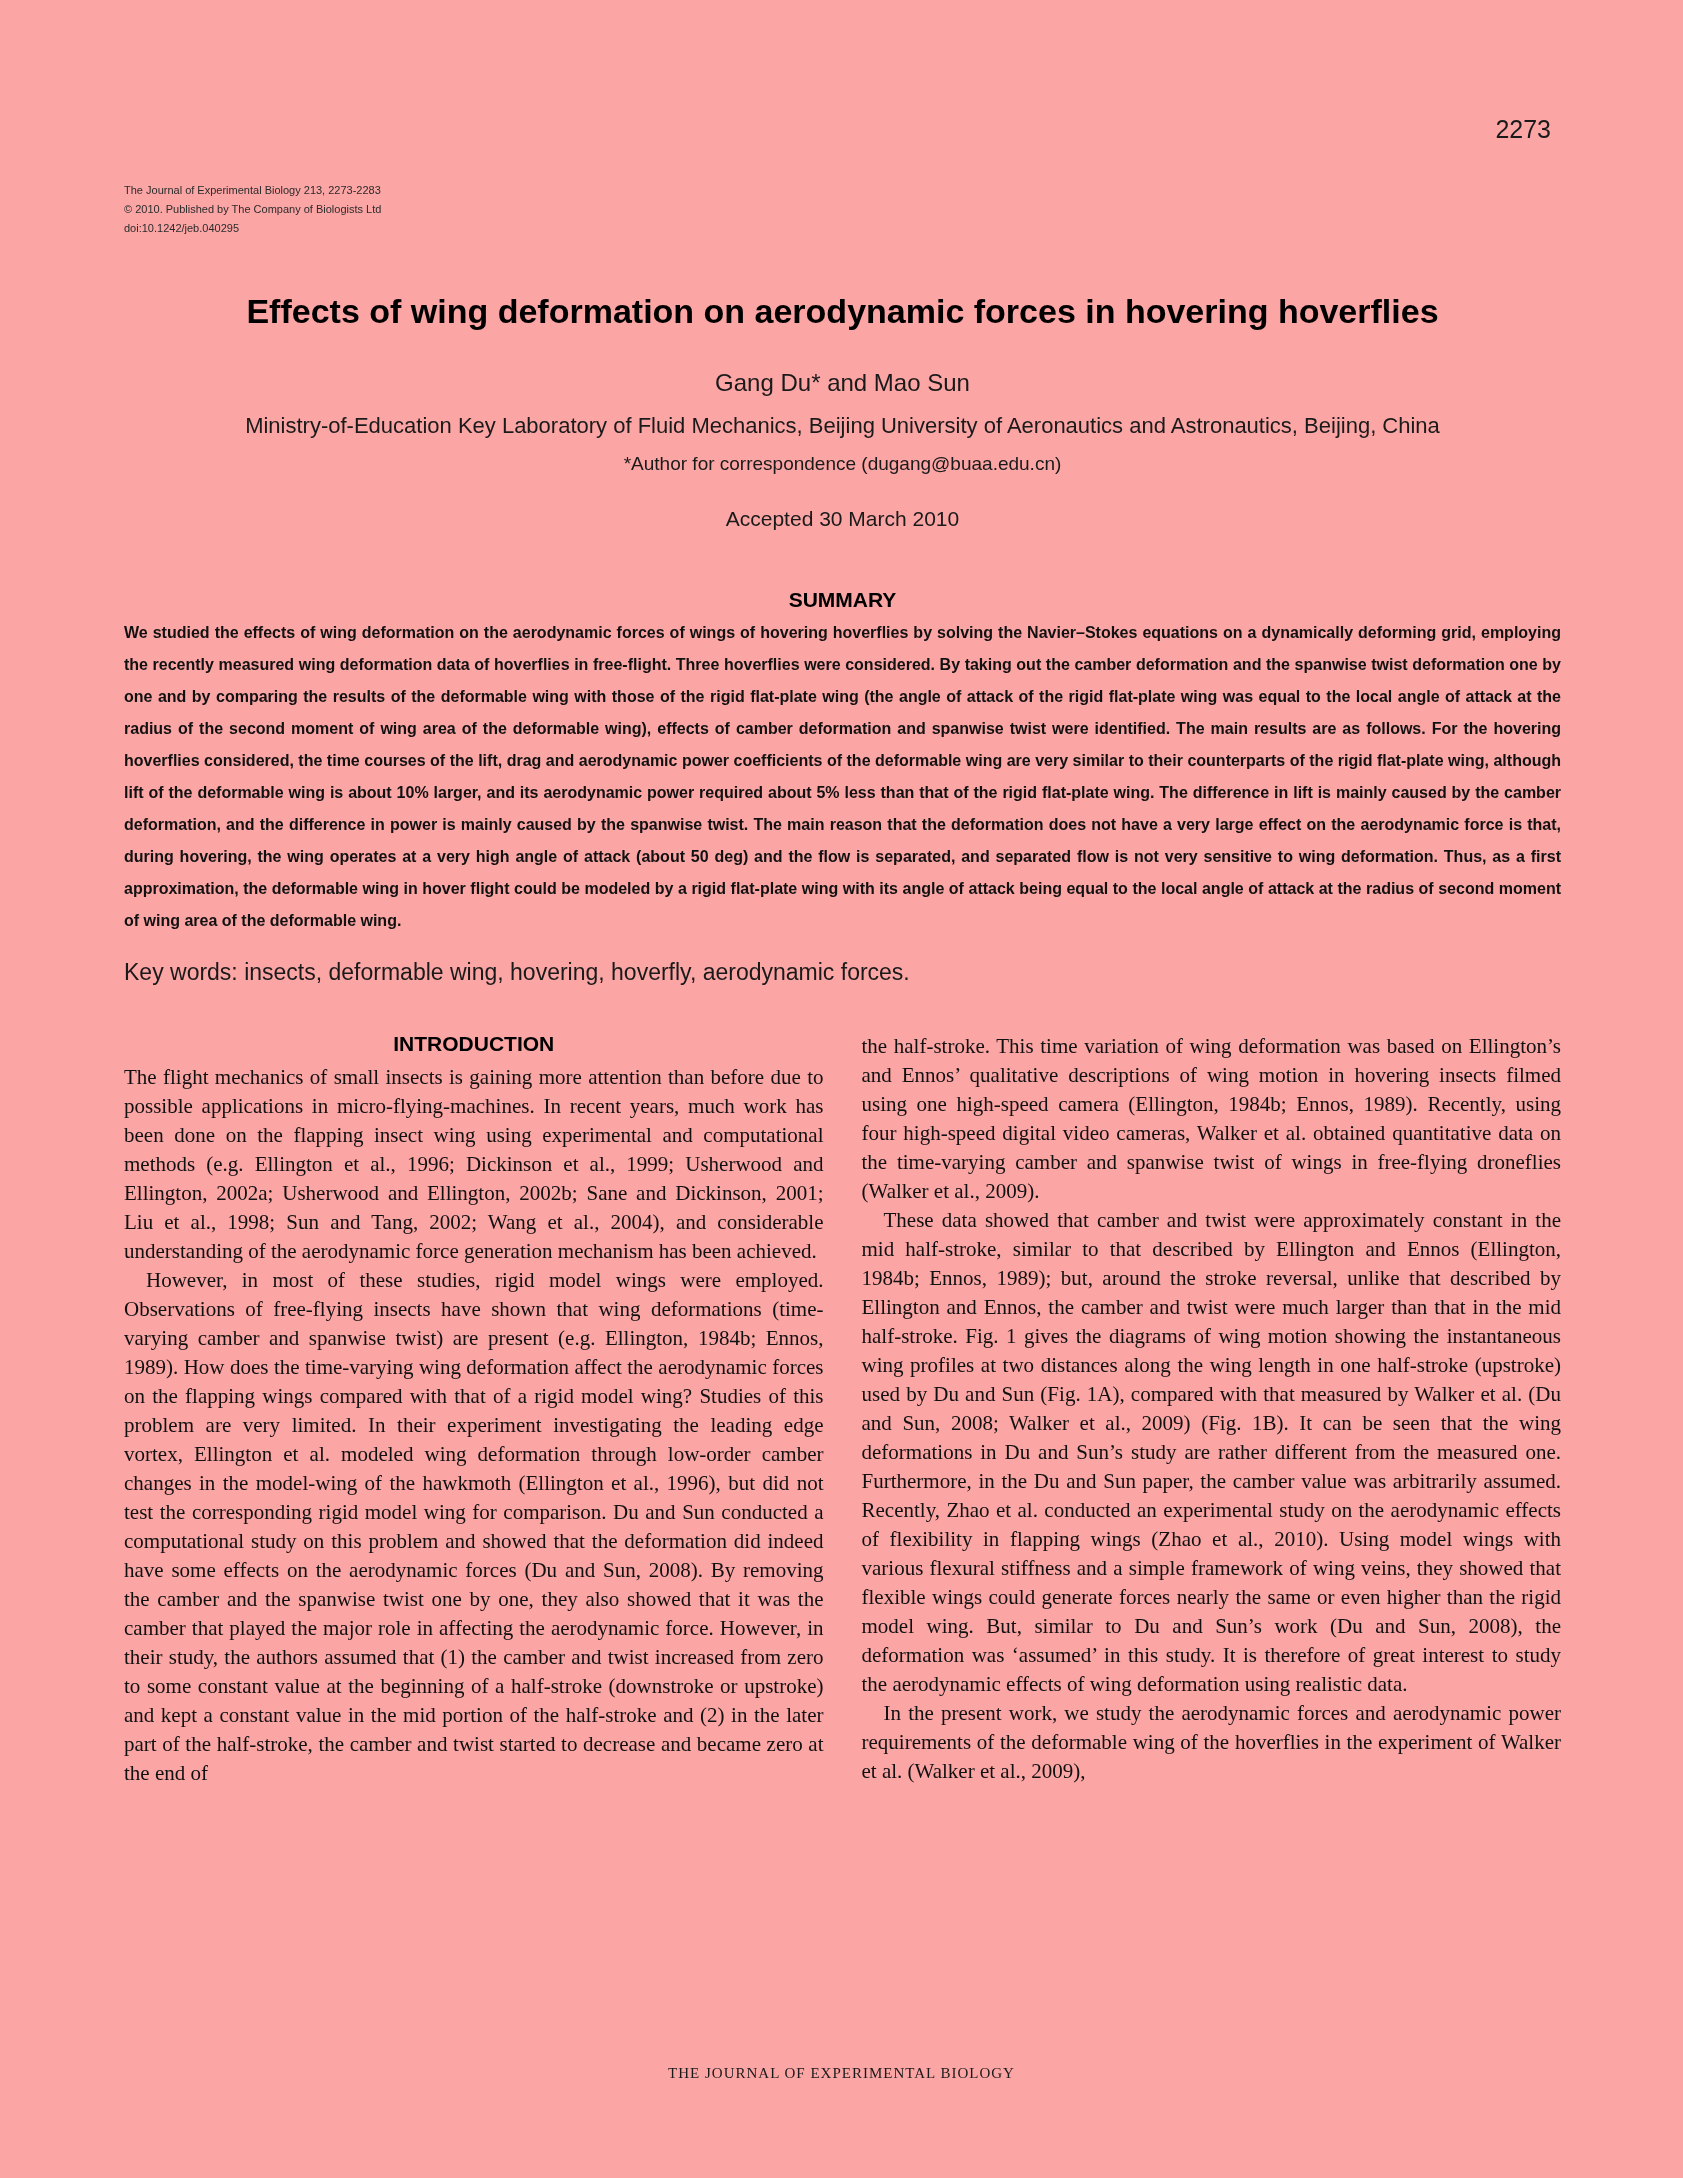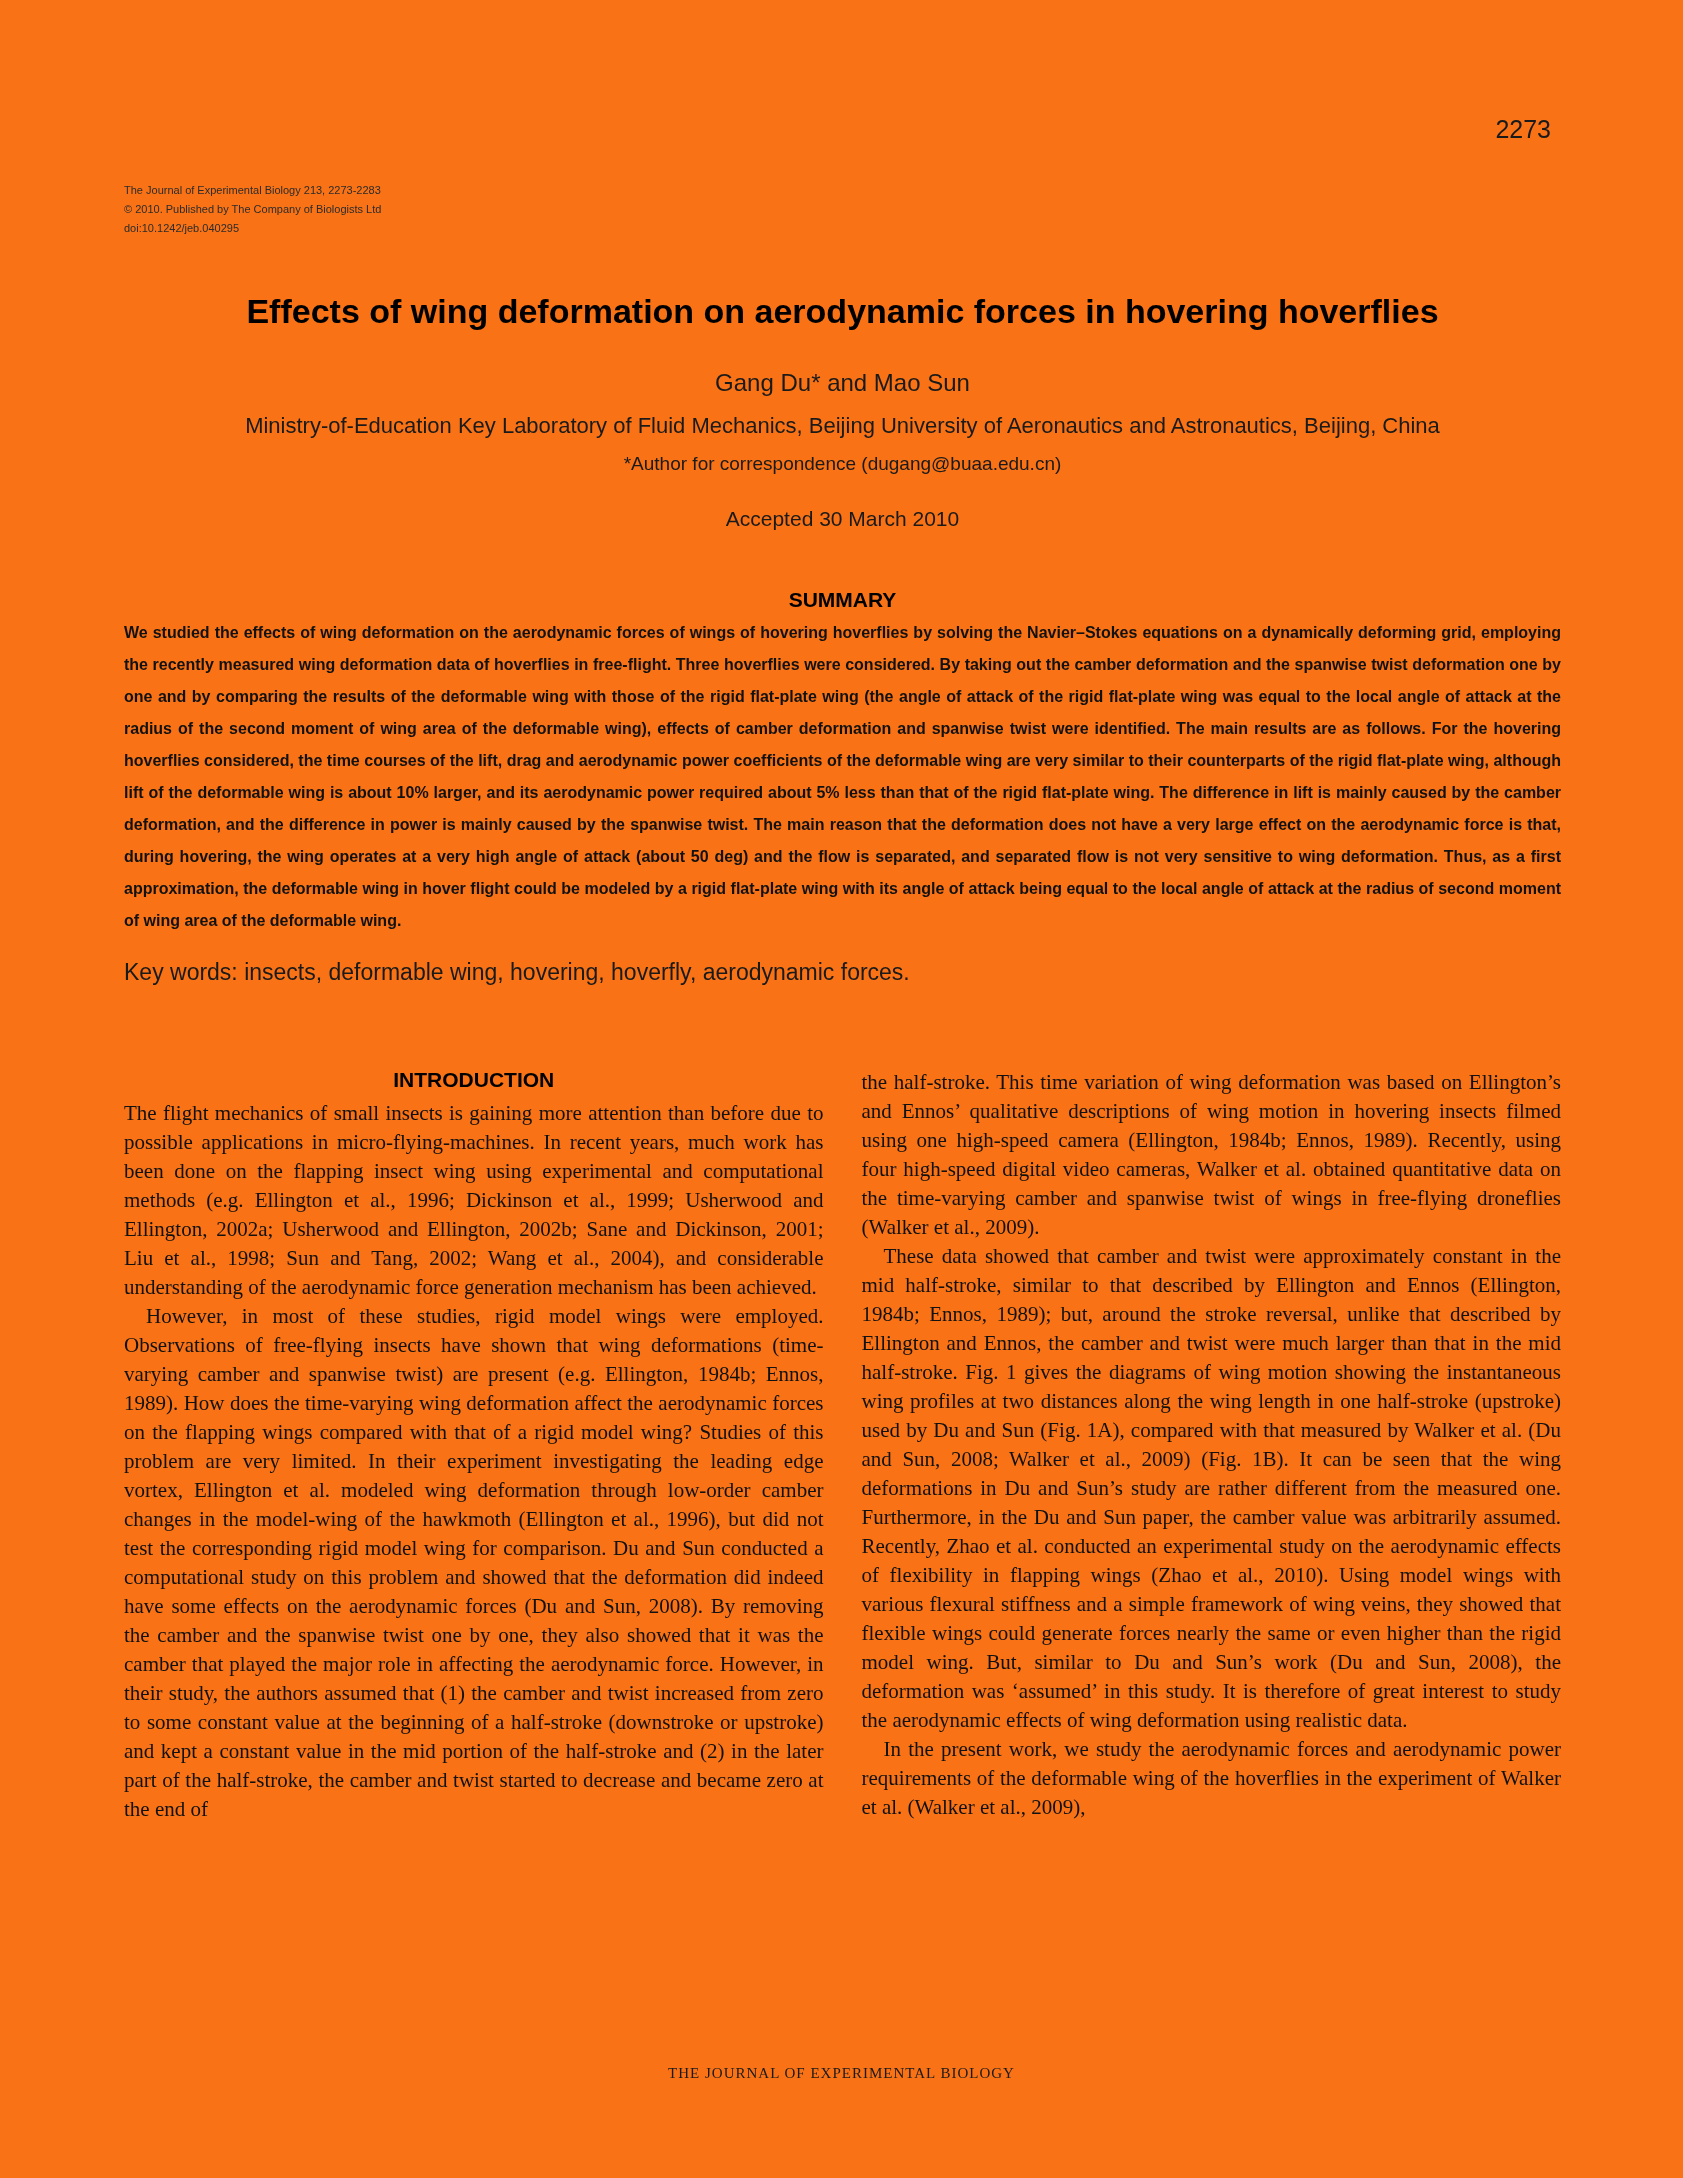--- a/index.html
+++ b/index.html
@@ -1,21 +1,21 @@
 <!DOCTYPE html>
 <html><head>
 <meta charset="utf-8">
 <style>
   * { margin: 0; padding: 0; box-sizing: border-box; }
   html, body { background: #ffffff; }
   .page {
     position: relative;
     width: 1683px;
     height: 2178px;
-    background: #f97316;
+    background: #fca5a5;
     color: #111;
     overflow: hidden;
   }
   .content {
     padding: 0 122px 0 124px;
   }
   .page-number {
     position: absolute;
     top: 115px;
     right: 132px;
@@ -88,21 +88,21 @@
     font-family: "Liberation Sans", sans-serif;
     font-size: 23px;
     color: #1a1a1a;
   }
   .columns {
     margin-top: 46px;
     display: flex;
     gap: 38px;
     align-items: flex-start;
   }
-  .col { flex: 1 1 0; margin-top: 36px; }
+  .col { flex: 1 1 0; }
   .intro-heading { margin-bottom: 7px; }
   .body-par {
     font-family: "Liberation Serif", serif;
     font-size: 21px;
     line-height: 29px;
     text-align: justify;
     color: #111;
   }
   .body-par.indent { text-indent: 22px; }
   .footer {

